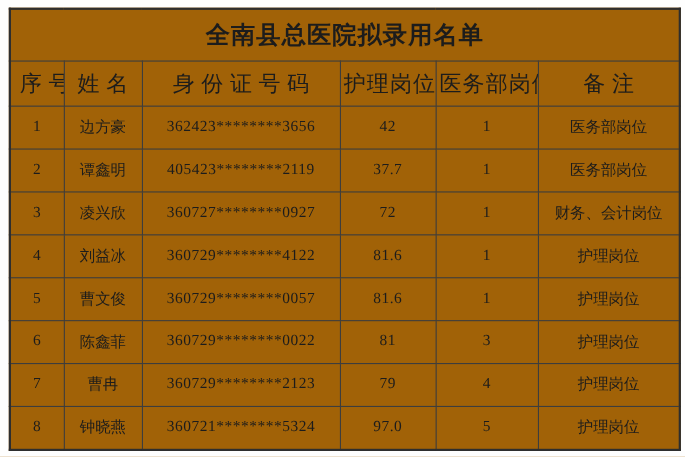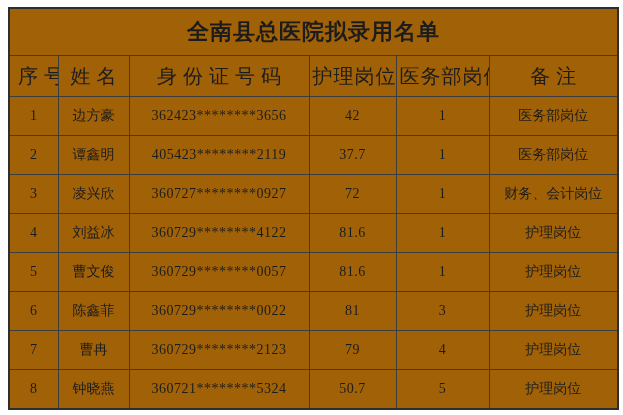--- a/index.html
+++ b/index.html
@@ -137,19 +137,19 @@
         <td>曹冉</td>
         <td class="num">360729********2123</td>
         <td class="num">79</td>
         <td class="num">4</td>
         <td>护理岗位</td>
       </tr>
       <tr>
         <td class="num">8</td>
         <td>钟晓燕</td>
         <td class="num">360721********5324</td>
-        <td class="num">50.7</td>
+        <td class="num">97.0</td>
         <td class="num">5</td>
         <td>护理岗位</td>
       </tr>
     </tbody>
   </table>
 </div>
 
 </body></html>

